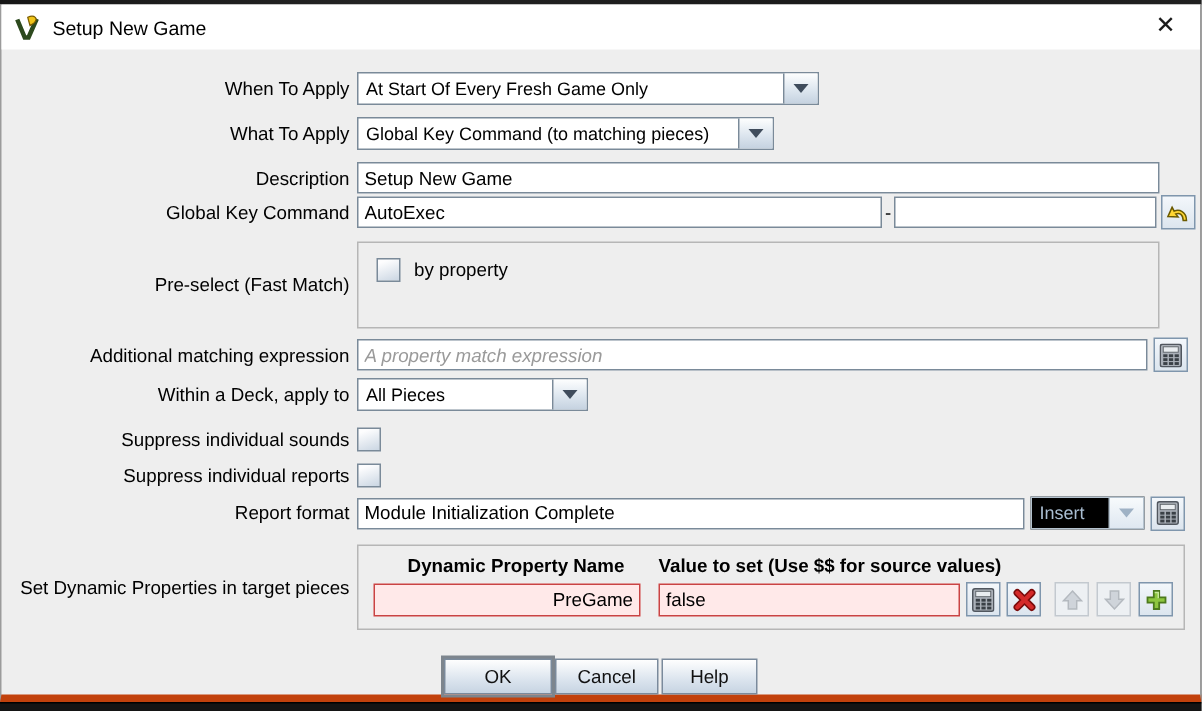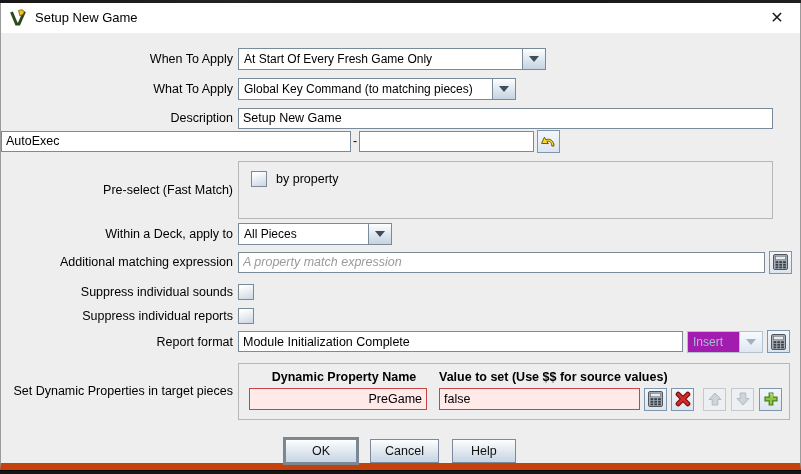--- a/index.html
+++ b/index.html
@@ -7,21 +7,21 @@
     width:801px; height:474px; overflow:hidden;
     font-family:"Liberation Sans", sans-serif;
     background:#1f1f1f;
   }
   .screen { width:801px; height:474px; display:flex; flex-direction:column; }
   .strip-top { height:5px; background:linear-gradient(90deg,#171717,#232323 30%,#1a1a1a 70%,#202020); }
   .strip-bottom { height:8px; background:#141414; border-top:1px solid #000; box-sizing:border-box; }
 
   .dialog {
     flex:1; background:#eeeeee;
-    border-left:1px solid #9b9b9b; border-right:1px solid #9b9b9b; border-bottom:7px solid #c2410c;
+    border-left:1px solid #9b9b9b; border-right:1px solid #9b9b9b; border-bottom:5px solid #c2410c;
     box-sizing:border-box; display:flex; flex-direction:column;
   }
   .titlebar { height:30px; background:#ffffff; display:flex; align-items:center; flex:none; }
   .title-icon { margin-left:9px; width:17px; height:17px; display:flex; }
   .title-text { margin-left:8px; font-size:13px; color:#000; }
   .close-btn { margin-left:auto; width:46px; height:30px; display:flex; align-items:center; justify-content:center; cursor:default; }
   .close-glyph { font-size:16px; color:#1a1a1a; font-weight:400; line-height:1; }
 
   .form { flex:1; }
   .row { display:flex; align-items:center; }
@@ -31,37 +31,37 @@
   .r-what { margin-top:8px;  height:22px; }
   .r-desc { margin-top:8px;  height:21px; }
   .r-gkc  { margin-top:2px;  height:21px; }
   .r-pre  { margin-top:9px;  height:58px; }
   .r-expr { margin-top:6px;  height:23px; }
   .r-deck { margin-top:4px;  height:22px; }
   .r-rep  { margin-top:7px;  height:17px; }
   .r-snd  { margin-top:10px; height:17px; }
   .r-fmt  { margin-top:6px;  height:22px; }
   .r-dyn  { margin-top:10px; height:57px; }
-  .r-btns { margin-top:19px; height:24px; justify-content:center; gap:13px; }
+  .r-btns { margin-top:19px; height:24px; justify-content:center; gap:2px; }
 
   .tf {
     height:21px; border:1px solid #7a8a99; background:#fff;
     font-family:"Liberation Sans",sans-serif; font-size:12.5px; color:#000;
     padding:0 4px; box-sizing:border-box; outline:none;
   }
   .tf::placeholder { color:#9a9a9a; font-style:italic; }
   .tf.error { background:#ffe9e9; border:1px solid #c94444; }
 
   .combo { height:22px; border:1px solid #7a8a99; background:#fff; display:flex; align-items:stretch; box-sizing:border-box; }
   .combo-val { flex:1; font-size:12px; color:#000; padding:3px 5px 0 5px; white-space:nowrap; overflow:hidden; }
   .combo-arrow-btn { width:22px; flex:none; border-left:1px solid #7a8a99;
     background:linear-gradient(#fdfefe 0%, #dde6ef 55%, #c5d2e0 100%);
     display:flex; align-items:center; justify-content:center; }
   .tri { width:0; height:0; border-left:5px solid transparent; border-right:5px solid transparent; border-top:6px solid #3f4c5c; }
-  .combo.disabled { border-color:#b4c2ce; background:#a21caf; }
+  .combo.disabled { border-color:#b4c2ce; background:#000000; }
   .combo.disabled .combo-val { color:#a9bdd1; }
   .combo.disabled .combo-arrow-btn { border-left-color:#b4c2ce; background:linear-gradient(#f7fafc,#dfe8f1); }
   .combo.disabled .tri { border-top-color:#9fb2c5; }
 
   .checkbox { width:16px; height:16px; flex:none; box-sizing:border-box;
     border:1px solid #7a8a99; background:linear-gradient(160deg,#fdfdfe 15%,#cdd8e4 95%); }
 
   .panel { border:1px solid #b6b6b6; box-sizing:border-box; background:#eeeeee; }
   .pre-panel { width:535px; height:58px; padding:6px 0 0 12px; }
   .chk-row { display:flex; align-items:center; height:23px; margin-bottom:3px; }
@@ -129,48 +129,39 @@
           </div>
         </div>
       </div>
 
       <div class="row r-desc">
         <div class="lbl">Description</div>
         <input class="tf" style="width: 535px;" value="Setup New Game">
       </div>
 
       <div class="row r-gkc">
+        <div class="lbl">Global Key Command</div>
         <input class="tf" style="width: 350px;" value="AutoExec">
         <span class="dash">-</span>
         <input class="tf" style="width: 175px;">
         <button class="icon-btn ml3">
           <span style="display:flex">
             <svg width="17" height="16" viewBox="0 0 17 16">
               <path d="M14 13 C14 7 9 5.2 5.8 6.8 L4.4 4.2 L1.6 10.4 L8.4 10.6 L6.8 8.6 C9.6 7.6 11.6 9 11.8 13 Z" fill="#ffd633" stroke="#6b5a00" stroke-width="1"></path>
             </svg>
           </span>
         </button>
       </div>
 
       <div class="row r-pre">
         <div class="lbl">Pre-select (Fast Match)</div>
         <div class="panel pre-panel">
           <div class="chk-row">
             <span class="checkbox"></span>
             <span class="chk-label">by property</span>
-          </div>
-        </div>
-      </div>
-
-      <div class="row r-deck">
-        <div class="lbl">Within a Deck, apply to</div>
-        <div class="combo" style="width:154px">
-          <div class="combo-val">All Pieces</div>
-          <div class="combo-arrow-btn">
-            <span class="tri"></span>
           </div>
         </div>
       </div>
 
       <div class="row r-expr">
         <div class="lbl">Additional matching expression</div>
         <input class="tf" style="width: 527px;" placeholder="A property match expression">
         <button class="icon-btn ml4">
           <span style="display:flex">
             <svg width="15" height="16" viewBox="0 0 15 16">
@@ -185,20 +176,30 @@
                   <rect x="10.1" y="9.8" width="2.8" height="1.9"></rect>
                 <rect x="2.5" y="12.4" width="2.8" height="1.9"></rect>
                   <rect x="6.3" y="12.4" width="2.8" height="1.9"></rect>
                   <rect x="10.1" y="12.4" width="2.8" height="1.9"></rect>
               </g>
             </svg>
           </span>
         </button>
       </div>
 
+      <div class="row r-deck">
+        <div class="lbl">Within a Deck, apply to</div>
+        <div class="combo" style="width:154px">
+          <div class="combo-val">All Pieces</div>
+          <div class="combo-arrow-btn">
+            <span class="tri"></span>
+          </div>
+        </div>
+      </div>
+
       <div class="row r-snd">
         <div class="lbl">Suppress individual sounds</div>
         <span class="checkbox"></span>
       </div>
 
       <div class="row r-rep">
         <div class="lbl">Suppress individual reports</div>
         <span class="checkbox"></span>
       </div>
 

